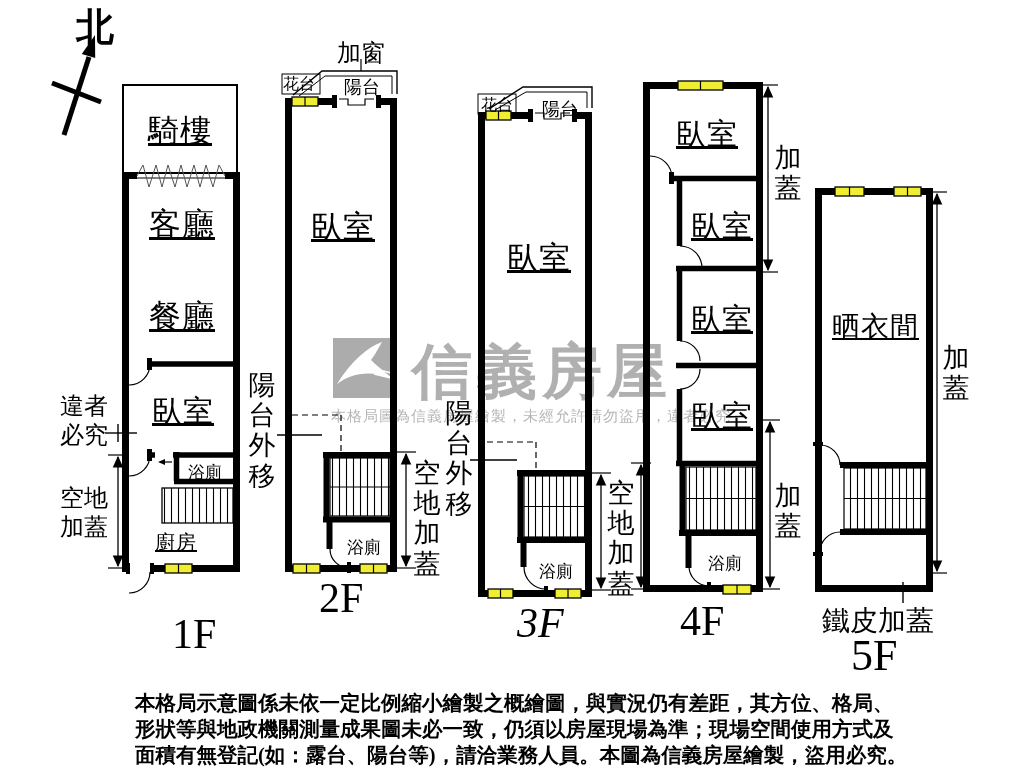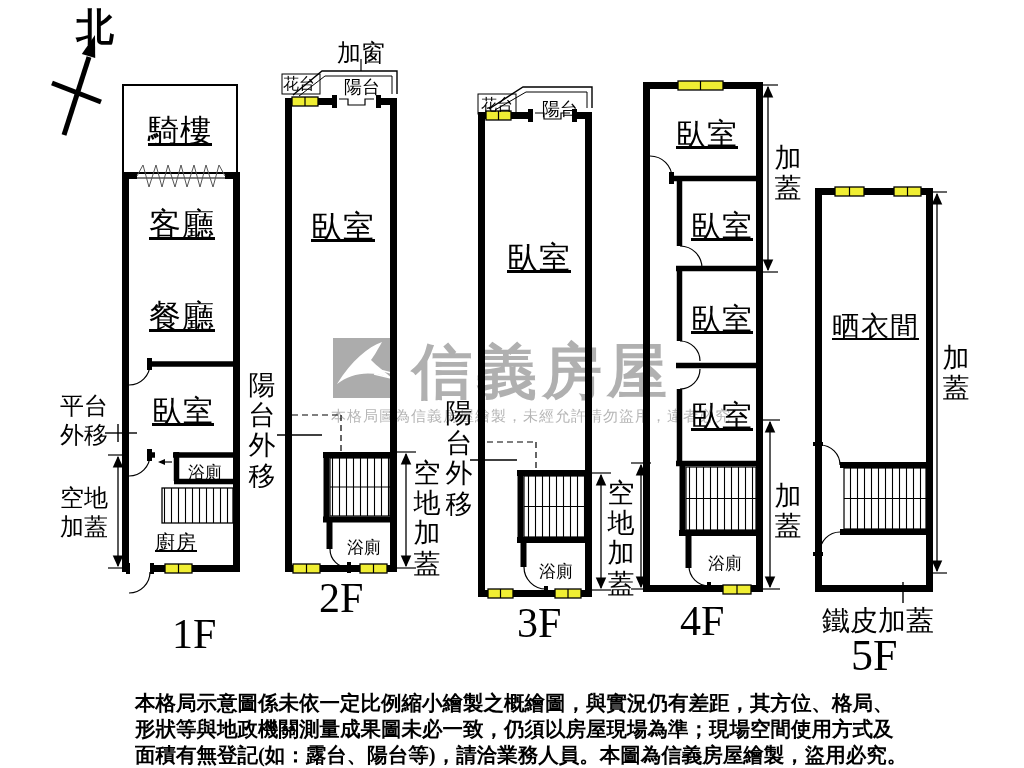--- a/index.html
+++ b/index.html
@@ -262,40 +262,40 @@
   </svg>
 
   <div class="lbl" style="left:76px;top:2px;font-size:38px;font-weight:bold;">北</div>
 
   <div class="lbl room" style="left:148px;top:110px;font-size:31px;">騎樓</div>
   <div class="lbl room" style="left:149px;top:203px;font-size:32px;">客廳</div>
   <div class="lbl room" style="left:149px;top:295px;font-size:32px;">餐廳</div>
   <div class="lbl room" style="left:152px;top:391px;font-size:30px;">臥室</div>
   <div class="lbl small" style="left:188px;top:461px;">浴廁</div>
   <div class="lbl room" style="left:155px;top:529px;font-size:20px;">廚房</div>
-  <div class="lbl wrap" style="left:57px;top:392px;width:54px;font-size:24px;line-height:1.2;">平台外移</div>
+  <div class="lbl wrap" style="left:57px;top:392px;width:54px;font-size:24px;line-height:1.2;">違者必究</div>
   <div class="lbl wrap" style="left:57px;top:484px;width:54px;font-size:24px;line-height:1.2;">空地加蓋</div>
   <div class="lbl fl" style="left:172px;top:584px;margin-top:26px;">1F</div>
 
   <div class="lbl" style="left:337px;top:37px;font-size:24px;">加窗</div>
   <div class="lbl" style="left:283px;top:74px;font-size:16px;">花台</div>
   <div class="lbl" style="left:344px;top:75px;font-size:18px;">陽台</div>
   <div class="lbl room" style="left:311px;top:206px;font-size:31px;">臥室</div>
   <div class="lbl vcol" style="left:247px;top:370px;width:30px;font-size:27px;">陽台外移</div>
   <div class="lbl small" style="left:347px;top:536px;">浴廁</div>
   <div class="lbl vcol" style="left:411px;top:458px;width:32px;font-size:27px;">空地加蓋</div>
   <div class="lbl fl" style="left:319px;top:574px;">2F</div>
 
   <div class="lbl" style="left:481px;top:95px;font-size:16px;">花台</div>
   <div class="lbl" style="left:542px;top:97px;font-size:18px;">陽台</div>
   <div class="lbl room" style="left:507px;top:237px;font-size:31px;">臥室</div>
   <div class="lbl vcol" style="left:444px;top:398px;width:30px;font-size:27px;">陽台外移</div>
   <div class="lbl small" style="left:539px;top:560px;">浴廁</div>
   <div class="lbl vcol" style="left:605px;top:478px;width:32px;font-size:27px;">空地加蓋</div>
-  <div class="lbl fl" style="left:517px;top:599px;">3F</div>
+  <div class="lbl fl" style="left:517px;top:599px;font-style:italic;">3F</div>
 
   <div class="lbl room" style="left:676px;top:114px;font-size:30px;">臥室</div>
   <div class="lbl room" style="left:691px;top:206px;font-size:30px;">臥室</div>
   <div class="lbl room" style="left:691px;top:299px;font-size:30px;">臥室</div>
   <div class="lbl room" style="left:691px;top:396px;font-size:30px;">臥室</div>
   <div class="lbl small" style="left:708px;top:552px;">浴廁</div>
   <div class="lbl vcol" style="left:773px;top:143px;width:30px;font-size:27px;">加蓋</div>
   <div class="lbl vcol" style="left:773px;top:481px;width:30px;font-size:27px;">加蓋</div>
   <div class="lbl fl" style="left:680px;top:597px;">4F</div>
 

